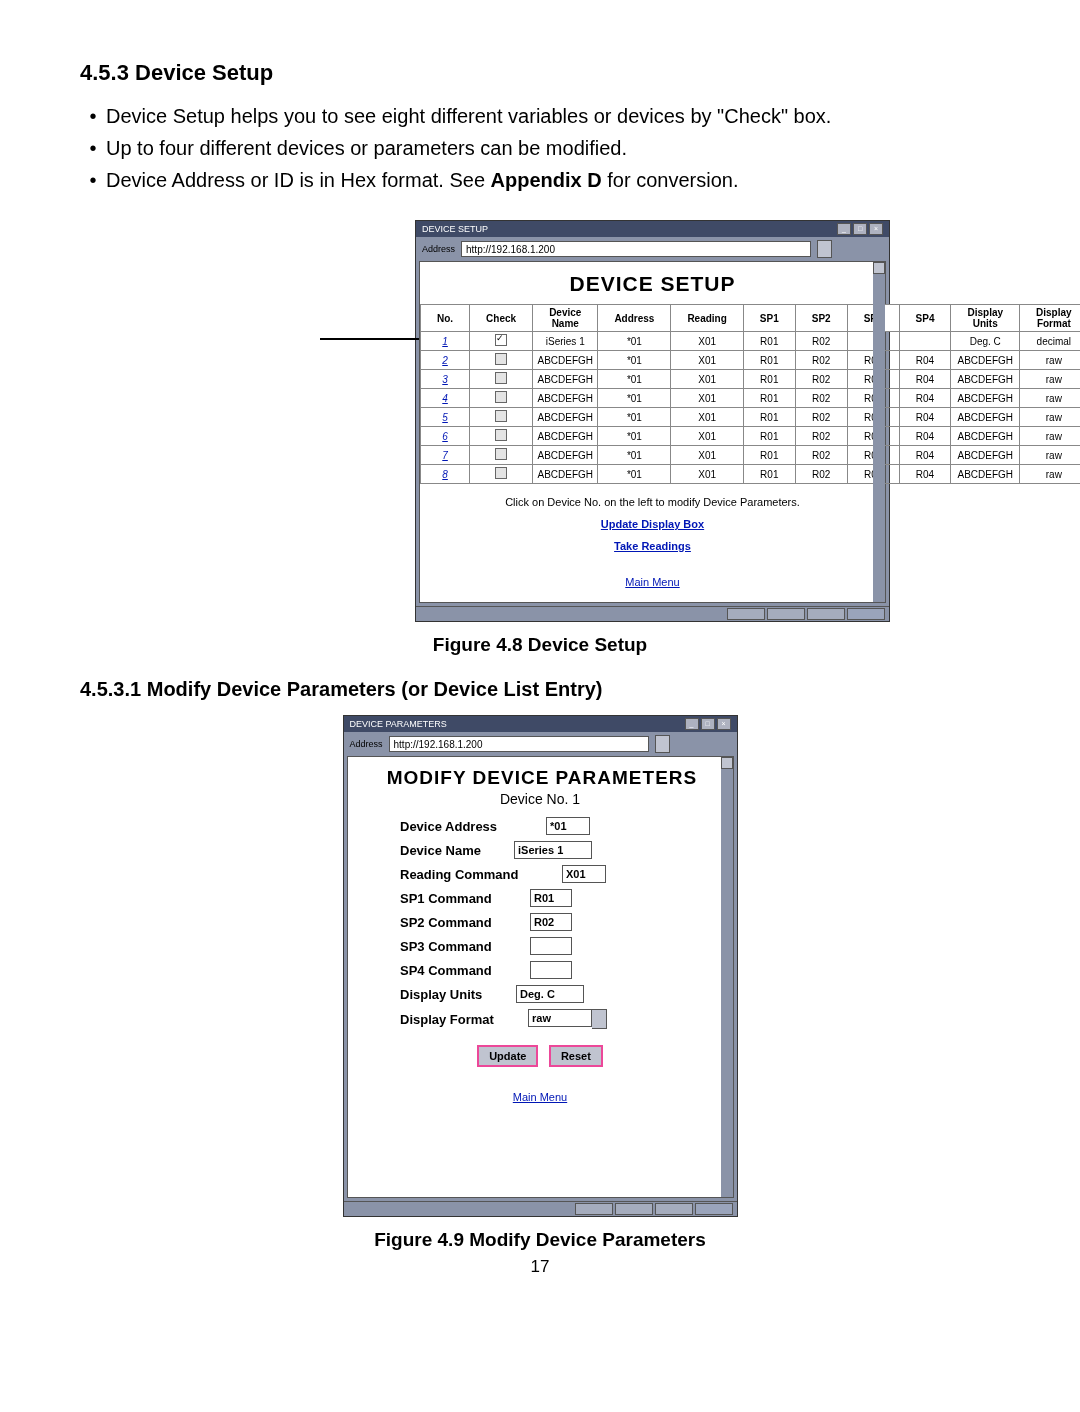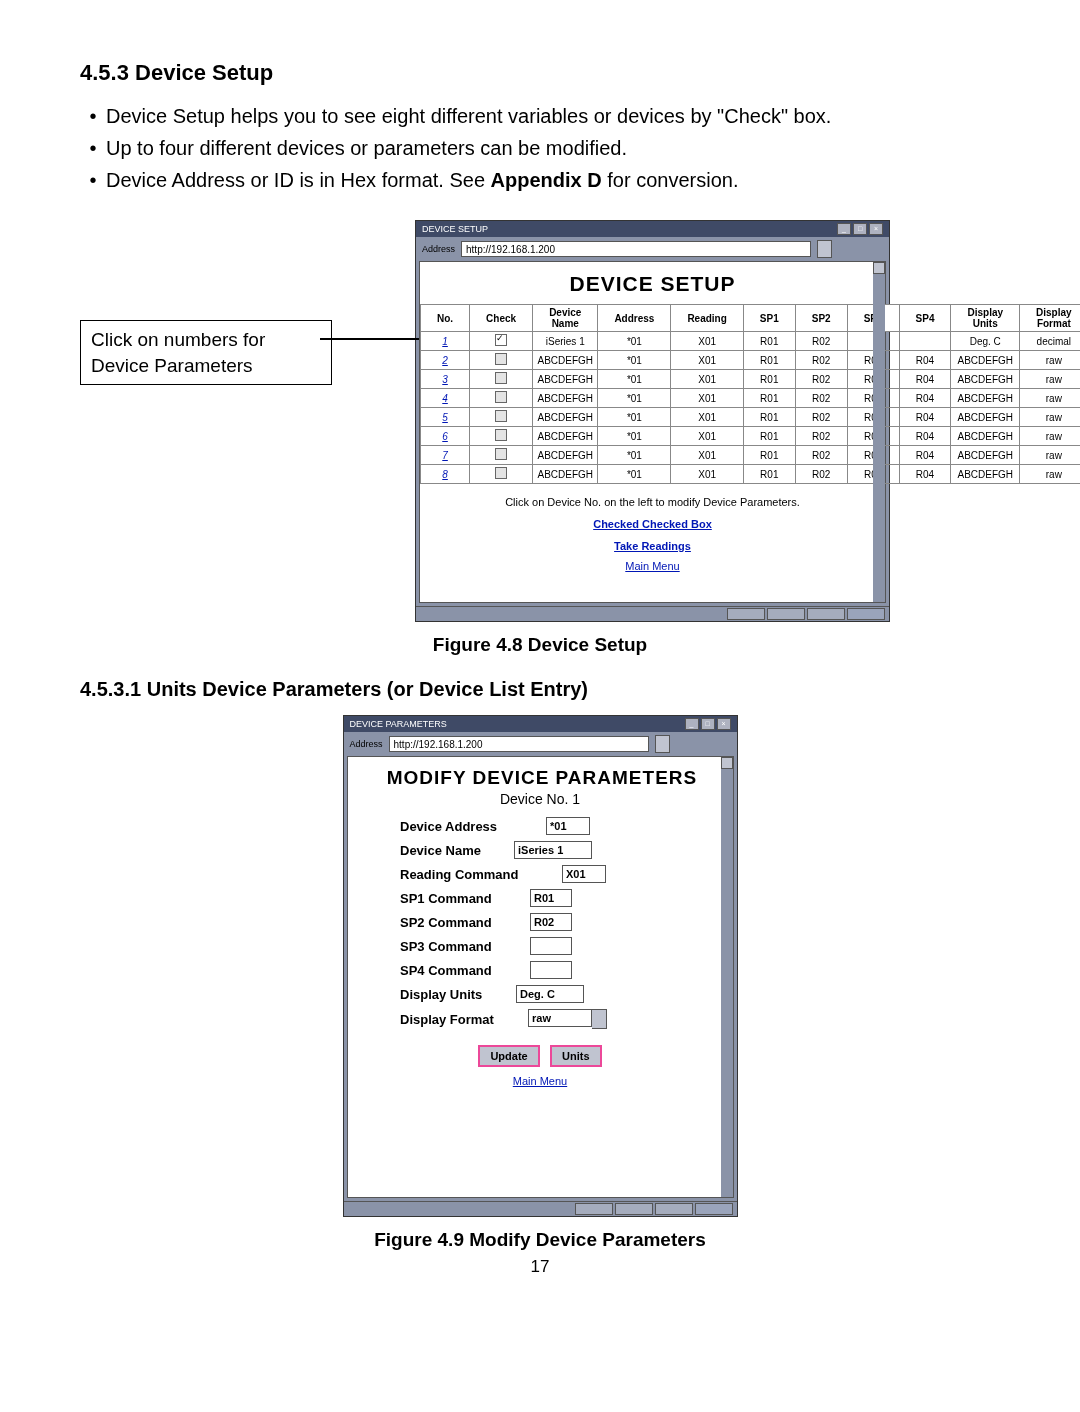--- a/index.html
+++ b/index.html
@@ -140,21 +140,21 @@
     content:"✓"; font-size:9px; position:absolute; top:-2px; left:0; color:#000;
   }
 
   .instr { text-align:center; font-size:11px; margin-top:12px;}
   .link-btn {
     color:#0016b5; text-decoration:underline; font-weight:bold; font-size:11px;
     display:block; text-align:center; margin-top:10px;
   }
   .link-plain {
     color:#0016b5; text-decoration:underline; font-size:11px;
-    display:block; text-align:center; margin-top:8px;
+    display:block; text-align:center; margin-top:24px;
   }
 
   .form { width: 280px; margin: 0 auto; font-size:13px;font-weight:bold; }
   .form .frow { display:flex; align-items:center; margin-bottom:6px; gap:6px;}
   .form .flabel { width:140px; text-align:left;}
   .form .finput {
     border:1px solid #555; background:#fff; height:16px; font-size:11px;
     padding:0 3px; display:flex; align-items:center;
   }
   .fw40 {width:36px;} .fw70{width:70px;} .fw60{width:60px;} .fw34{width:34px;}
@@ -192,21 +192,20 @@
     </div>
   <div class="row">
       <span class="dot">•</span>
     <span>
       <span>Device Address or ID is in Hex format.  See </span><b>Appendix D</b><span> for conversion.</span>
     </span>
   </div>
 </div>
 
 <div class="callout-wrap">
-  <div class="callout">Click on numbers for Device Parameters</div>
   <div class="callout-line"></div>
 
   <div class="browser large">
     <div class="titlebar">
       <span>DEVICE SETUP</span>
       <span class="winbtns">
         <span class="winbtn">_</span>
         <span class="winbtn">□</span>
         <span class="winbtn">×</span>
       </span>
@@ -341,37 +340,37 @@
               <td>R02</td>
               <td>R03</td>
               <td>R04</td>
               <td>ABCDEFGH</td>
               <td>raw</td>
             </tr>
           </tbody>
       </table>
 
       <div class="instr">Click on Device No. on the left to modify Device Parameters.</div>
-      <a class="link-btn">Checked Checked Box</a>
+      <a class="link-btn">Update Display Box</a>
       <a class="link-btn">Take Readings</a>
       <a class="link-plain">Main Menu</a>
     </div>
     <div class="statusbar">
       <div class="cell"></div>
         <div class="cell"></div>
         <div class="cell"></div>
         <div class="cell icon"></div>
     </div>
   </div>
 </div>
 
 <div class="fig-caption">Figure 4.8  Device Setup</div>
 
 <div class="subsection-title">
-  <span>4.5.3.1</span> <span>Units Device Parameters (or Device List Entry)</span>
+  <span>4.5.3.1</span> <span>Modify Device Parameters (or Device List Entry)</span>
 </div>
 
 <div class="browser small">
   <div class="titlebar">
     <span>DEVICE PARAMETERS</span>
     <span class="winbtns">
       <span class="winbtn">_</span>
       <span class="winbtn">□</span>
       <span class="winbtn">×</span>
     </span>
@@ -426,21 +425,21 @@
           <span class="flabel" style="width:122px">Display Format</span>
         <span class="fselect">
           <span class="finput">raw</span>
             <span class="drop"></span>
         </span>
         </div>
     </div>
 
     <div class="btnrow">
       <span class="btn">Update</span>
-      <span class="btn">Units</span>
+      <span class="btn">Reset</span>
     </div>
     <a class="link-plain">Main Menu</a>
   </div>
   <div class="statusbar">
     <div class="cell"></div>
       <div class="cell"></div>
       <div class="cell"></div>
       <div class="cell icon"></div>
   </div>
 </div>

